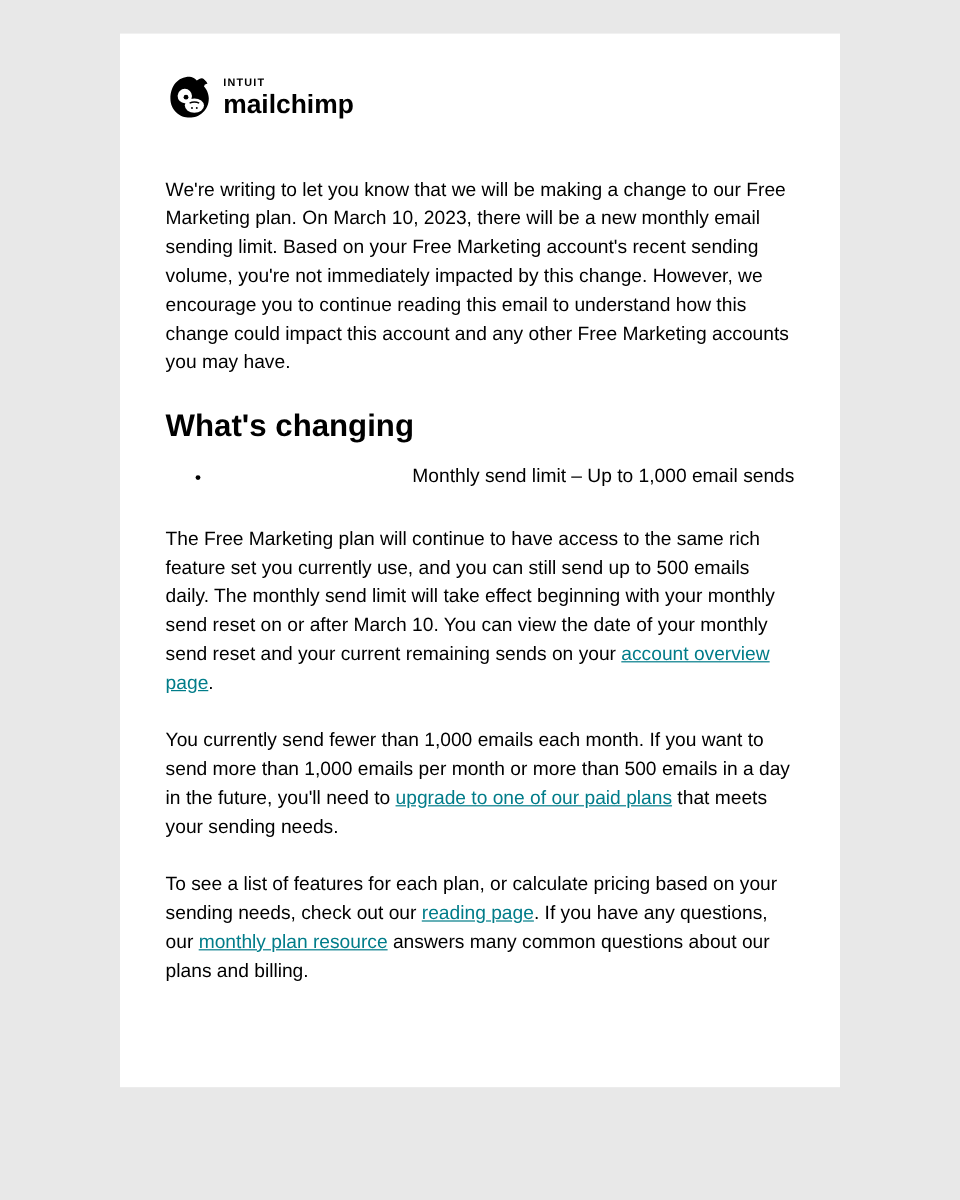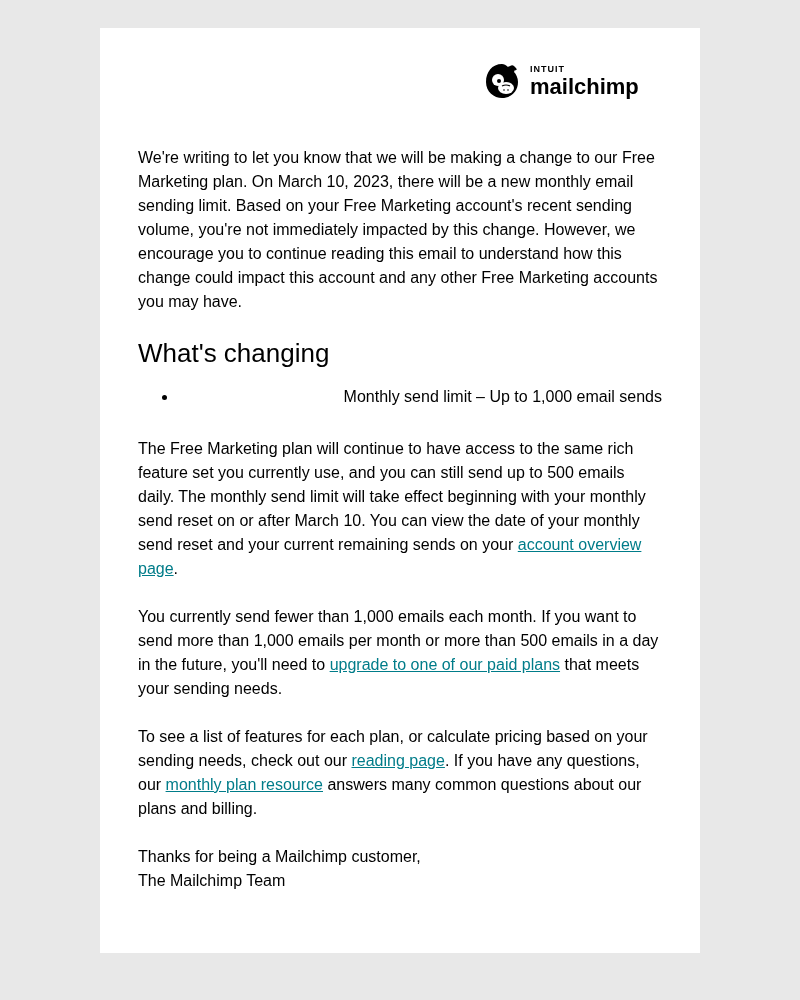--- a/index.html
+++ b/index.html
@@ -13,35 +13,35 @@
       width: 800px;
       min-height: 1000px;
     }
     .email-container {
       background: #ffffff;
       width: 600px;
       margin: 28px auto 0;
       padding: 30px 38px 60px;
     }
     .logo-wrap {
-      text-align: right;
+      text-align: left;
       margin-bottom: 40px;
     }
     .logo-svg {
       display: inline-block;
     }
     .body-text {
       font-size: 16px;
       line-height: 1.5;
       color: #000;
       margin-bottom: 24px;
     }
     h2 {
       font-size: 26px;
-      font-weight: 400;
+      font-weight: 700;
       color: #000;
       margin-bottom: 16px;
       margin-top: 8px;
     }
     ul {
       margin-left: 40px;
       margin-bottom: 28px;
       text-align: right;
     }
     li {
@@ -98,18 +98,14 @@
 
 
   <p class="body-text">
     <span>You currently send fewer than 1,000 emails each month. If you want to send more than 1,000 emails per month or more than 500 emails in a day in the future, you'll need to </span><a href="#">upgrade to one of our paid plans</a><span> that meets your sending needs.</span>
   </p>
 
   <p class="body-text">
     <span>To see a list of features for each plan, or calculate pricing based on your sending needs, check out our </span><a href="#">reading page</a><span>. If you have any questions, our </span><a href="#">monthly plan resource</a><span> answers many common questions about our plans and billing.</span>
   </p>
 
-  <p class="signoff">
-    <span>Thanks for being a Mailchimp customer,</span><br>
-    <span>The Mailchimp Team</span>
-  </p>
 
 </div>
 
 </body></html>

